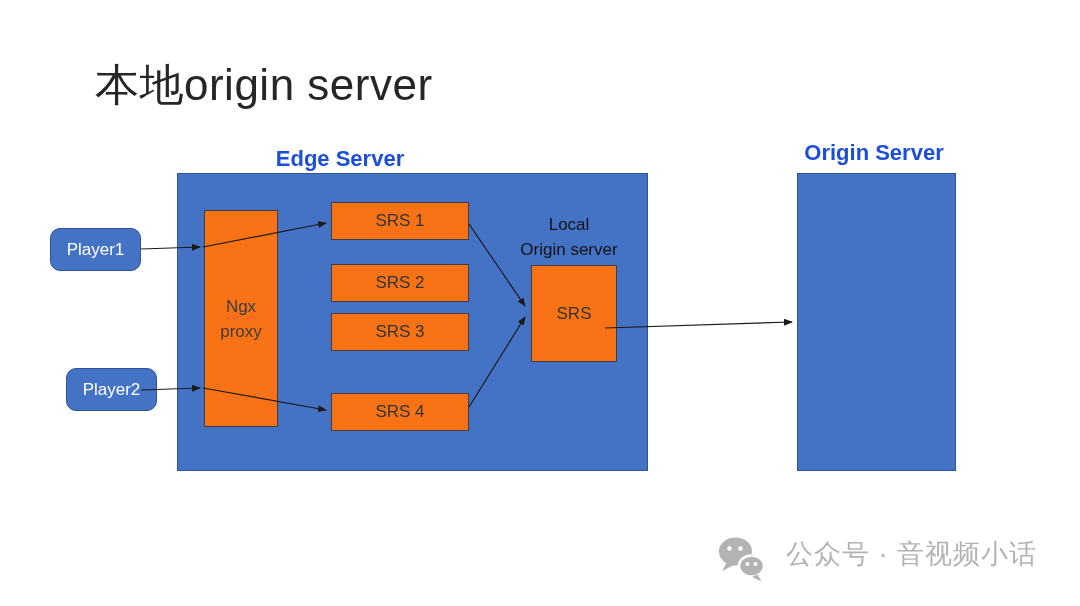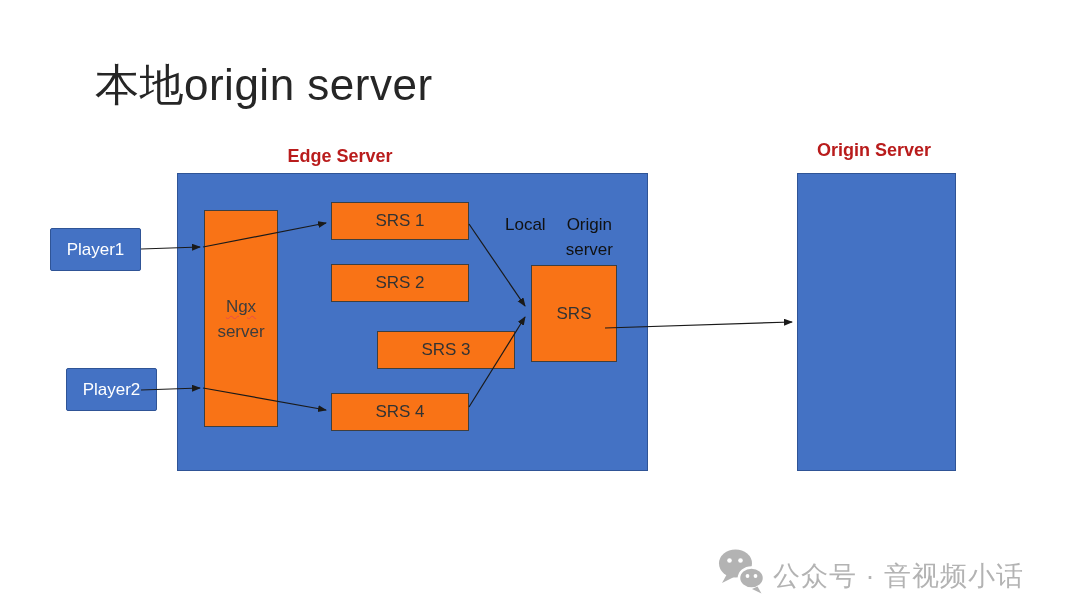--- a/index.html
+++ b/index.html
@@ -9,61 +9,61 @@
     --arrow:#1A1A1A;
     --watermark:#B3B3B3;
   }
   *{margin:0;padding:0;box-sizing:border-box;}
   body{background:#fff;font-family:"Liberation Sans",sans-serif;}
   .stage{position:relative;width:1080px;height:606px;background:#ffffff;overflow:hidden;}
 
   .title{position:absolute;left:95px;top:56px;font-size:44px;font-weight:300;
          color:#262626;letter-spacing:.5px;white-space:nowrap;}
 
-  .caption{position:absolute;text-align:center;font-weight:700;font-size:18px;
-           color:#b91c1c;z-index:2;white-space:nowrap;}
+  .caption{position:absolute;text-align:center;font-weight:700;font-size:22px;
+           color:#1d4ed8;z-index:2;white-space:nowrap;}
   .edge-caption{left:240px;top:146px;width:200px;}
   .origin-caption{left:774px;top:140px;width:200px;}
 
   .bigbox{position:absolute;background:var(--box-fill);
           border:1.5px solid var(--box-border);z-index:1;}
   .edge-box{left:177px;top:173px;width:471px;height:298px;}
   .origin-box{left:797px;top:173px;width:159px;height:298px;}
 
   .player{position:absolute;width:91px;height:43px;background:var(--box-fill);
-          border:1.5px solid var(--box-border);border-radius:2px;color:#fff;
+          border:1.5px solid var(--box-border);border-radius:10px;color:#fff;
           display:flex;align-items:center;justify-content:center;font-size:17px;z-index:2;}
   .player1{left:50px;top:228px;}
   .player2{left:50px;top:368px;margin-left:16px;}
 
   .node{position:absolute;background:#f97316;border:1px solid var(--node-border);
         display:flex;align-items:center;justify-content:center;
         font-size:17px;color:#333;z-index:2;}
   .ngx-box{left:204px;top:210px;width:74px;height:217px;flex-direction:column;
            line-height:25px;color:#3d3d3d;}
   .srs-node{left:331px;width:138px;height:38px;}
   .srs1{top:202px;}
   .srs2{top:264px;text-align:center;}
-  .srs3{top:331px;margin-left:46px;}
+  .srs3{top:313px;}
   .srs4{top:393px;}
   .local-srs{left:531px;top:265px;width:86px;height:97px;}
 
   .local-caption{position:absolute;left:505px;top:212px;width:128px;z-index:2;
-                 display:flex;flex-direction:row;text-align:center;
+                 display:flex;flex-direction:column;text-align:center;
                  font-size:17px;line-height:25px;color:#111;}
 
   .misspell{text-decoration:underline wavy #E84A4A 1px;text-underline-offset:3px;}
 
   .arrows{position:absolute;left:0;top:0;width:1080px;height:606px;z-index:3;
           pointer-events:none;}
   .arrows line{stroke:var(--arrow);stroke-width:1.2;}
   .ah{fill:var(--arrow);}
 
-  .watermark{position:absolute;left:718px;top:548px;display:flex;
-             align-items:flex-end;gap:7px;z-index:2;}
+  .watermark{position:absolute;left:718px;top:536px;display:flex;
+             align-items:flex-start;gap:20px;z-index:2;}
   .wm-text{font-size:27px;color:var(--watermark);letter-spacing:1px;white-space:nowrap;}
   .wm-icon{display:block;}
   .wm-icon .bubble{fill:var(--watermark);}
   .wm-icon .eye{fill:#ffffff;}
   .wm-icon .ring{stroke:#ffffff;stroke-width:2.5;}
 </style>
 </head>
 <body>
 
 <div class="stage">
@@ -78,21 +78,21 @@
 
   <div class="player player1">
     <span>Player1</span>
   </div>
   <div class="player player2">
     <span>Player2</span>
   </div>
 
   <div class="node ngx-box">
     <span class="misspell">Ngx</span>
-    <span>server</span>
+    <span>proxy</span>
   </div>
 
   <div class="node srs-node srs1">
     <span>SRS 1</span>
   </div>
   <div class="node srs-node srs2">
     <span>SRS 2</span>
   </div>
   <div class="node srs-node srs3">
     <span>SRS 3</span>

